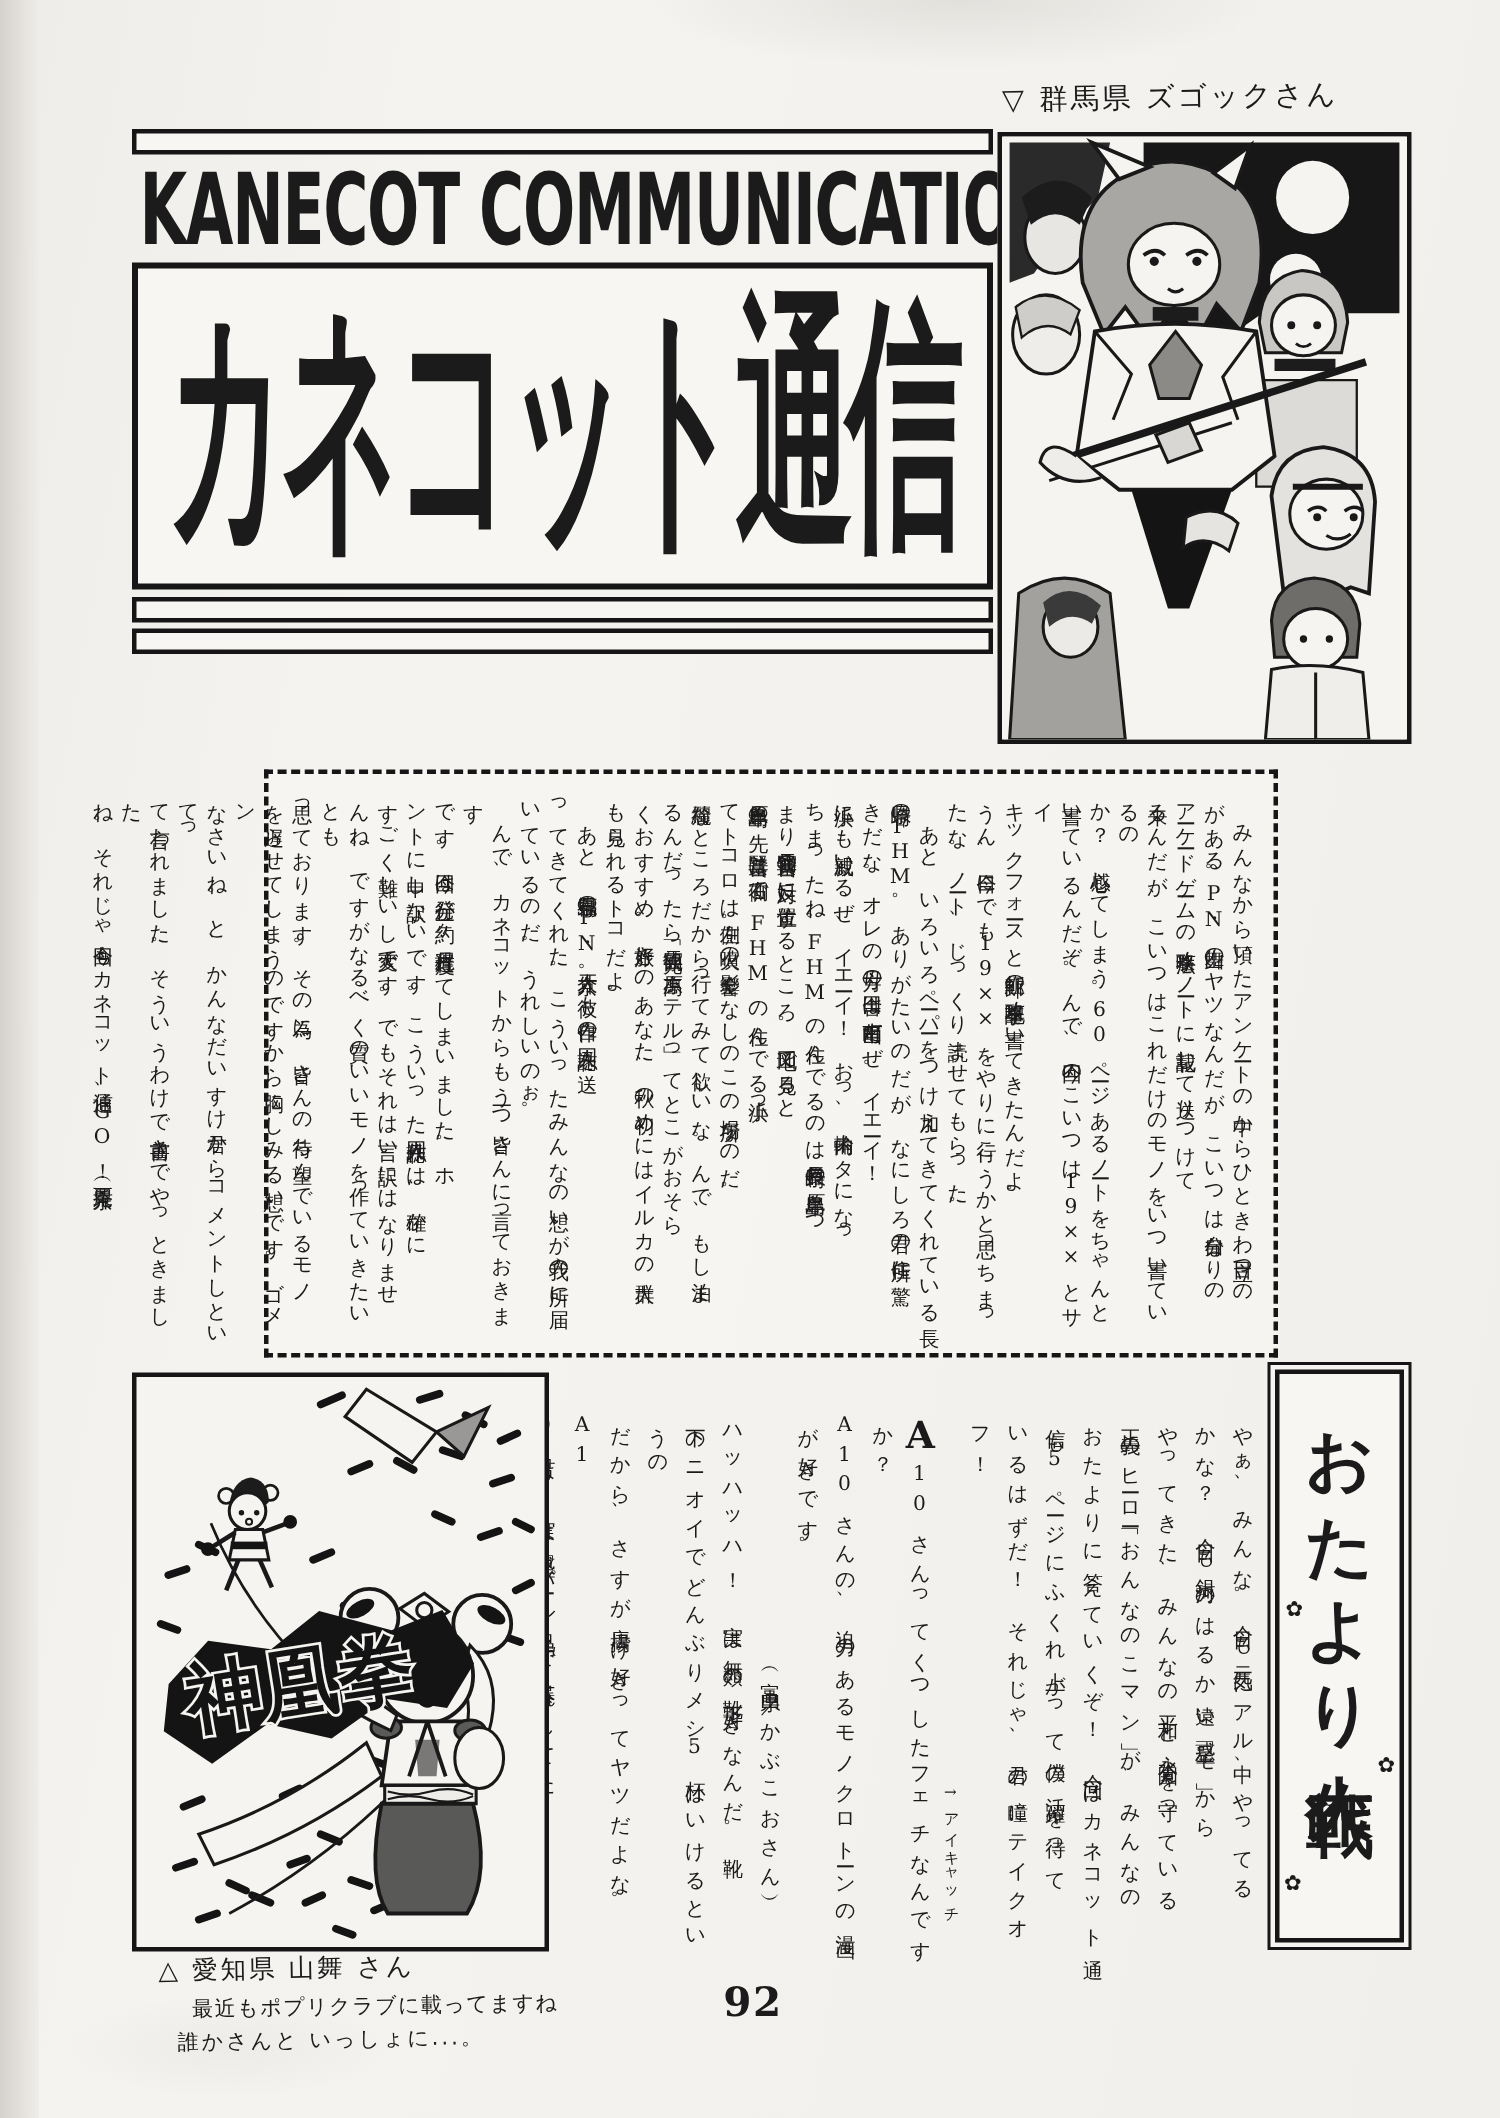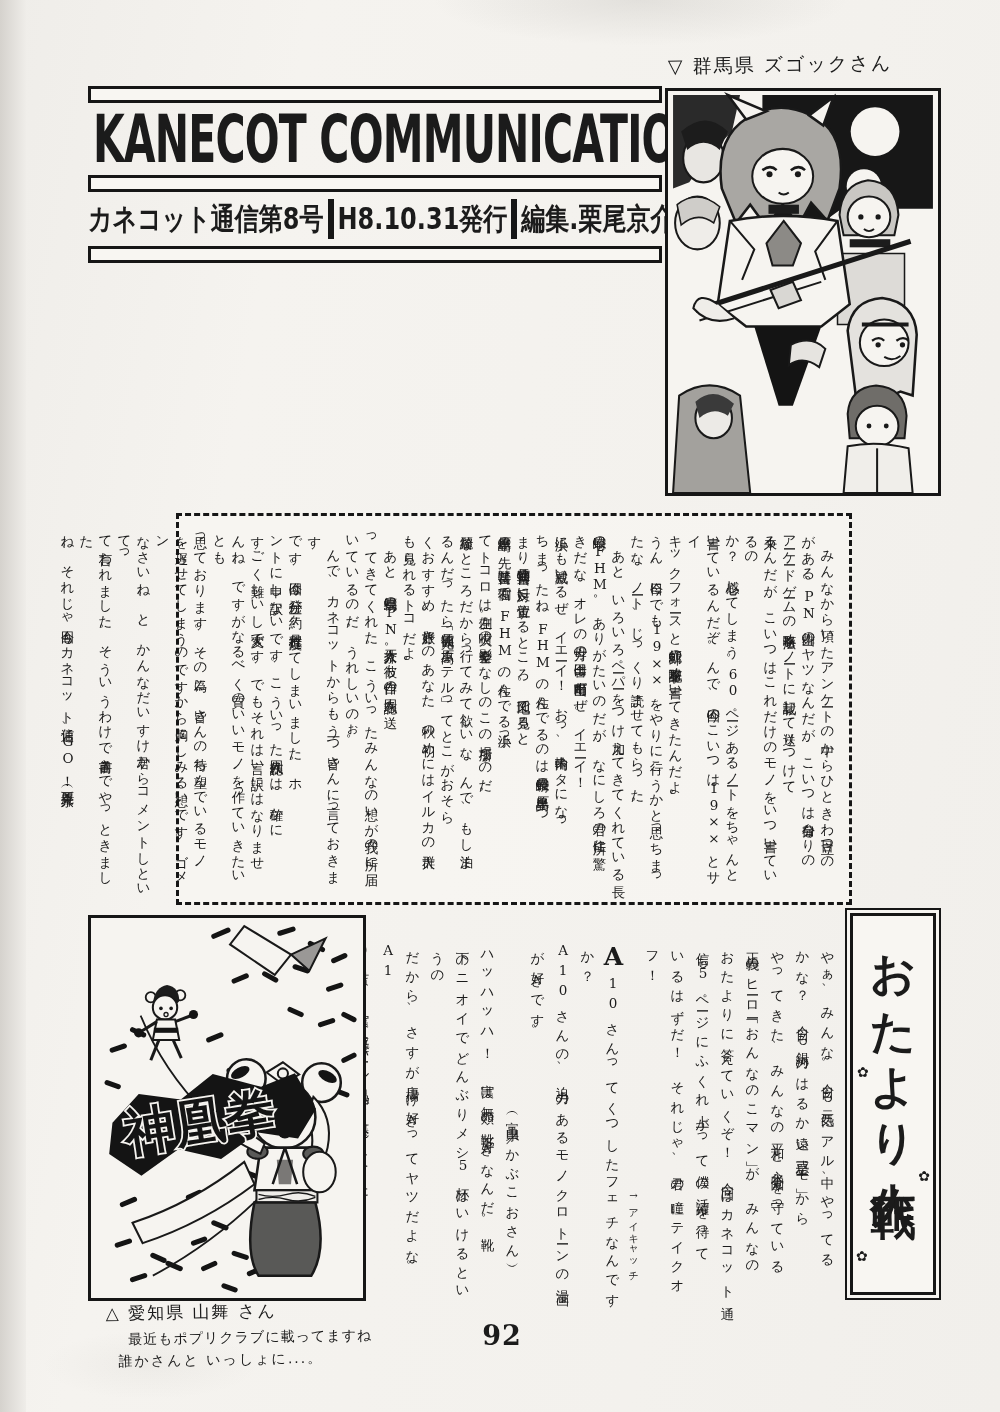--- a/index.html
+++ b/index.html
@@ -80,28 +80,24 @@
 <body>
 
 <div id="page">
   <div class="scan-edge"></div>
   <div class="smudge a"></div>
   <div class="smudge b"></div>
 
   <div class="masthead">
     <div class="mh-bar"></div>
     <div class="mh-title-en">KANECOT COMMUNICATION</div>
+    <div class="mh-title-box">
+      <span class="mh-title-jp">カネコット通信</span>
+    </div>
     <div class="mh-bar"></div>
-    <div class="mh-issue">
-      <span class="seg">カネコット通信第8号</span>
-      <span class="mh-sep"></span>
-      <span class="seg">H8.10.31発行</span>
-      <span class="mh-sep"></span>
-      <span class="seg">編集.栗尾京介</span>
-    </div>
     <div class="mh-bar"></div>
   </div>
 
   <div class="cap-tr">▽ 群馬県 ズゴックさん</div>
   <div class="illo-tr">
     <svg viewBox="0 0 264 396">
       <rect width="264" height="396" fill="#f6f4f0"></rect>
       <path d="M92,4 H260 V116 H170 l-14,10 H92 Z" fill="#171717"></path>
       <circle cx="203" cy="40" r="24" fill="#f6f4f0"></circle>
       <circle cx="130" cy="82" r="11" fill="#f6f4f0"></circle>

